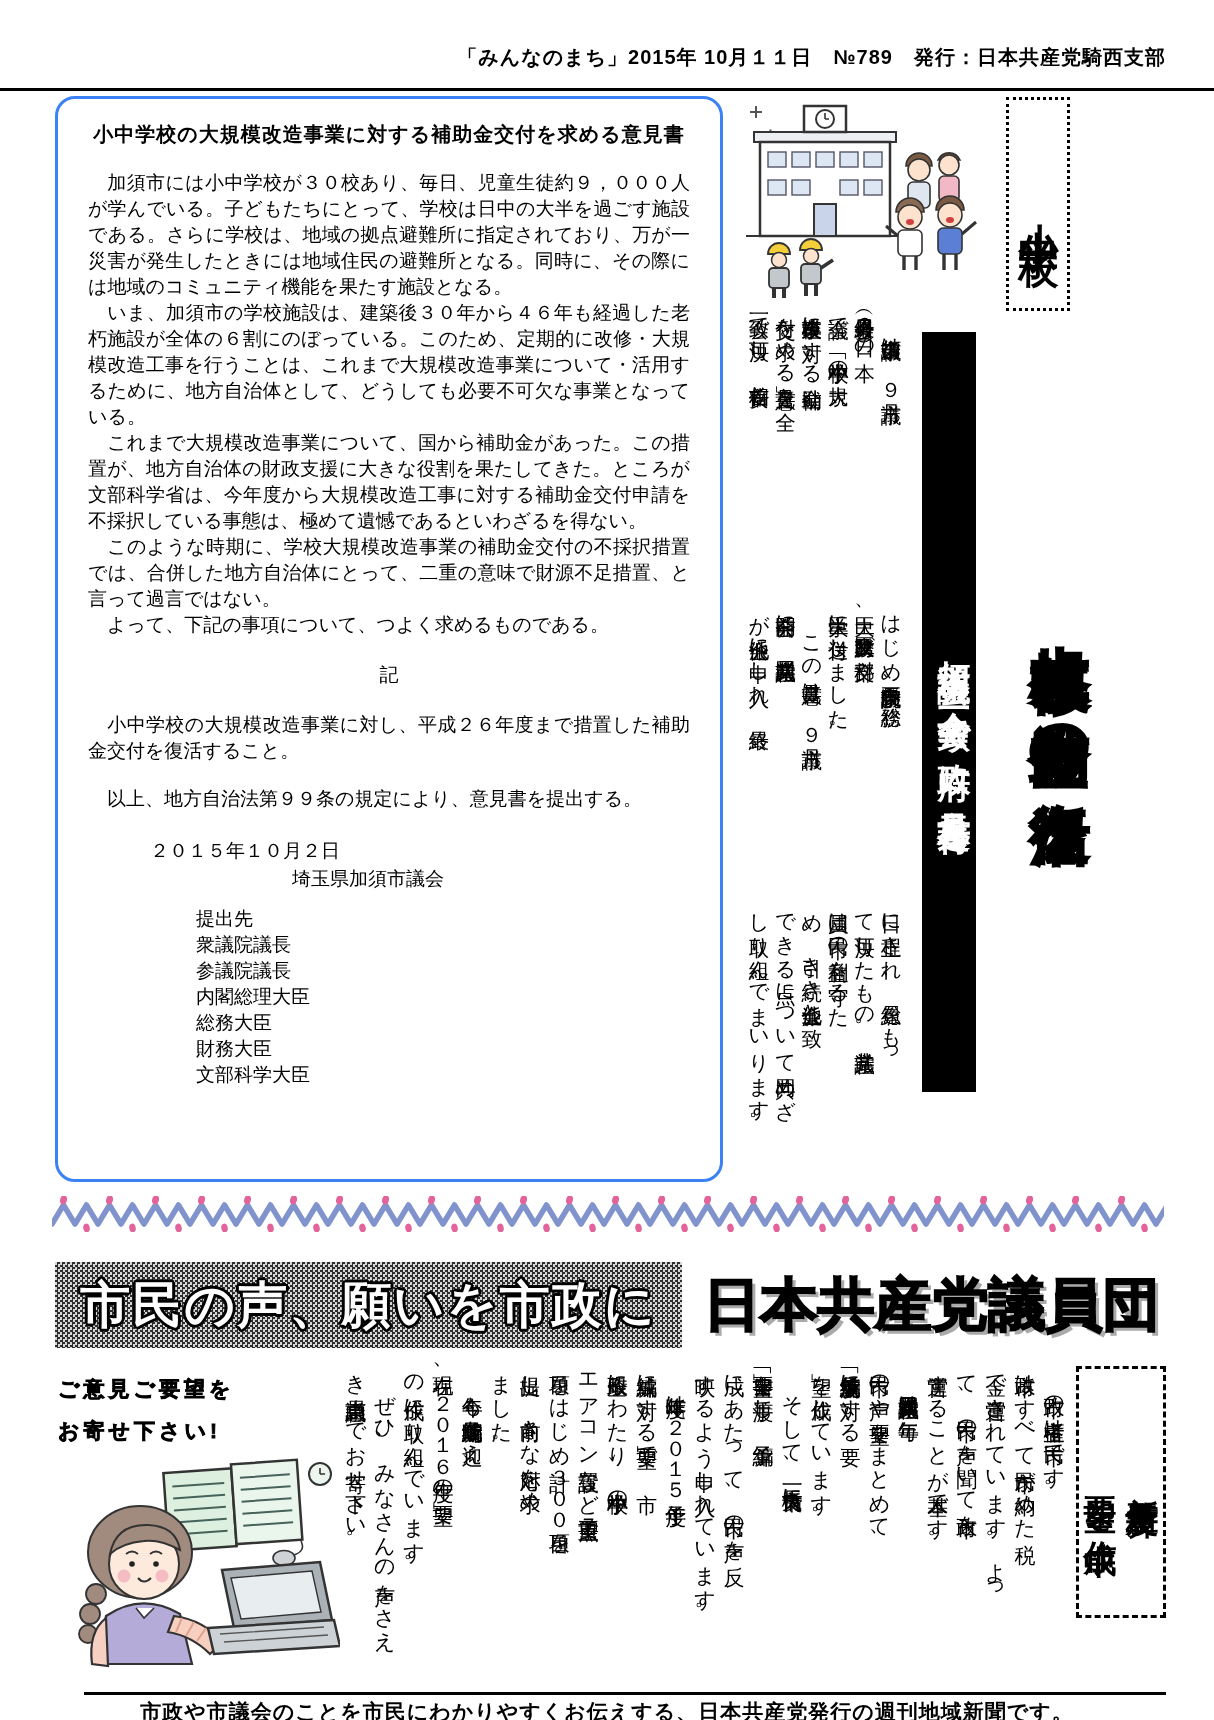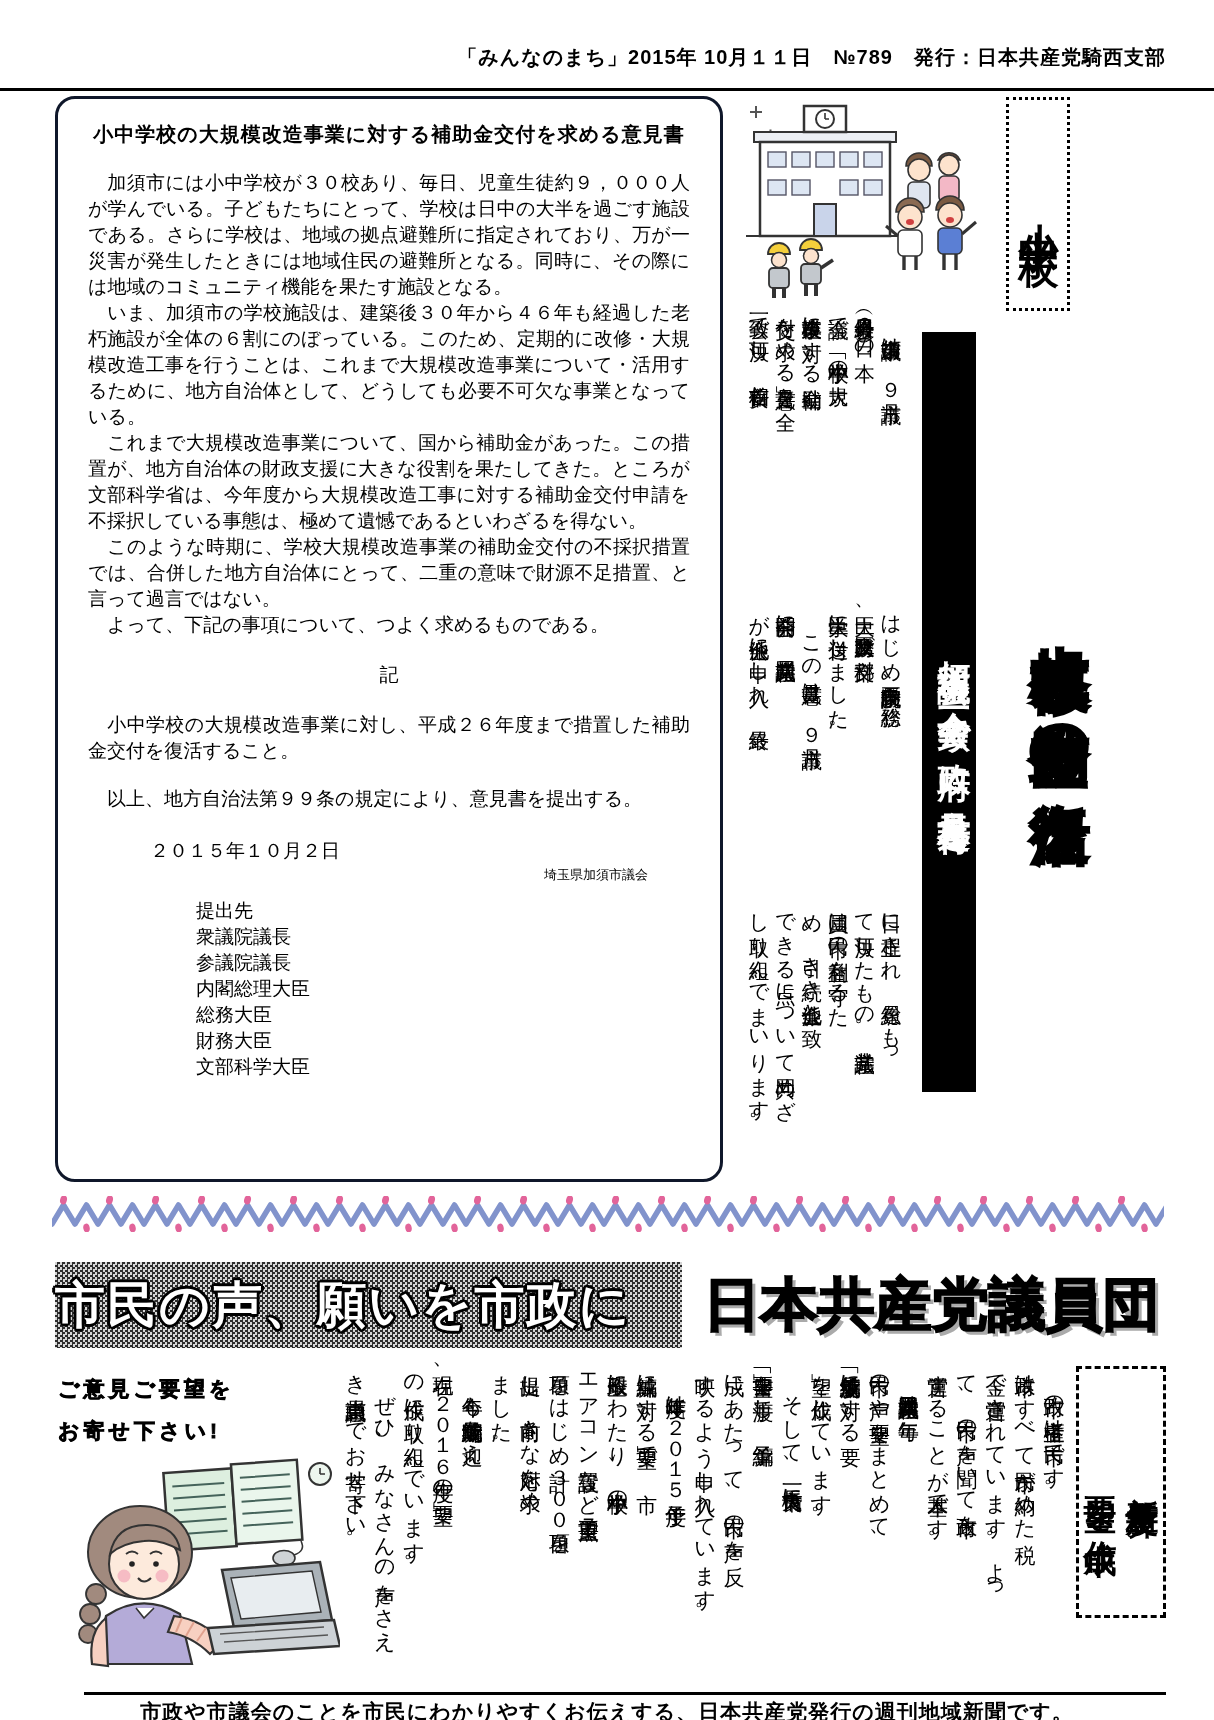--- a/index.html
+++ b/index.html
@@ -5,28 +5,28 @@
   html,body{margin:0;padding:0;background:#fff;}
   #page{position:relative;width:1214px;height:1720px;background:#fff;overflow:hidden;
         font-family:"Liberation Sans",sans-serif;color:#000;}
 
   
   .masthead{position:absolute;top:44px;right:48px;font-size:20px;font-weight:bold;letter-spacing:1px;}
   .head-rule{position:absolute;top:88px;left:0;width:1214px;height:3px;background:#000;}
 
   
   .letterbox{position:absolute;left:55px;top:96px;width:668px;height:1086px;
-             border:3px solid #0f172a;border-radius:20px;box-sizing:border-box;
+             border:3px solid #3b82f6;border-radius:20px;box-sizing:border-box;
              padding:22px 30px 18px 30px;font-family:"Liberation Serif",serif;}
   .letter-title{text-align:center;font-family:"Liberation Sans",sans-serif;
                 font-weight:bold;font-size:20px;margin-bottom:22px;letter-spacing:1px;}
   .letter-p{font-size:19px;line-height:26px;text-align:justify;margin:0;}
   .letter-ki{text-align:center;font-size:19px;margin:24px 0;}
   .letter-date{font-size:19px;margin-top:26px;padding-left:62px;}
-  .letter-sign{font-size:13px;text-align:right;padding-right:42px;margin-top:2px;}
+  .letter-sign{font-size:19px;text-align:center;padding-right:42px;margin-top:2px;}
   .recipients{display:flex;margin-top:14px;padding-left:108px;font-size:19px;line-height:26px;flex-direction:column;}
   .recip-label{width:96px;}
   .recip-list div{margin:0;}
 
   
   .vtext{writing-mode:vertical-rl;text-orientation:mixed;white-space:pre-line;}
 
   
   .lead-illo{position:absolute;left:738px;top:94px;width:250px;height:208px;}
   .kicker{position:absolute;left:1006px;top:97px;height:214px;width:64px;
@@ -44,21 +44,21 @@
          font-size:20.5px;line-height:26.4px;font-family:"Liberation Serif",serif;}
   #band1{top:303px;} #band2{top:601px;} #band3{top:899px;}
 
   
   .zigzag{position:absolute;left:52px;top:1196px;}
 
   
   .bar-left{position:absolute;left:55px;top:1262px;width:627px;height:86px;
             background:repeating-conic-gradient(#2d2d2d 0% 25%,#d6d6d6 0% 50%);
             background-size:5px 5px;
-            display:flex;align-items:center;justify-content:flex-start;}
+            display:flex;align-items:center;justify-content:center;}
   .bar-left span{color:#fff;font-size:50px;font-weight:900;letter-spacing:2px;
             text-shadow:2px 2px 0 #000,-2px -2px 0 #000,2px -2px 0 #000,-2px 2px 0 #000,
                         0 3px 0 #000,3px 0 0 #000,0 -3px 0 #000,-3px 0 0 #000;}
   .bar-right{position:absolute;left:698px;top:1262px;width:467px;height:86px;
              display:flex;align-items:center;justify-content:center;
              font-size:57px;font-weight:900;-webkit-text-stroke:2px #000;
              text-shadow:4px 4px 0 #aaa;}
 
   
   .callout{position:absolute;left:58px;top:1368px;font-size:21px;font-weight:900;

